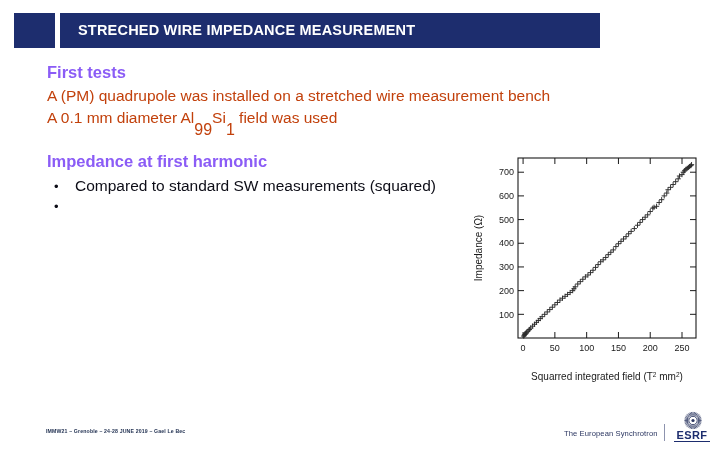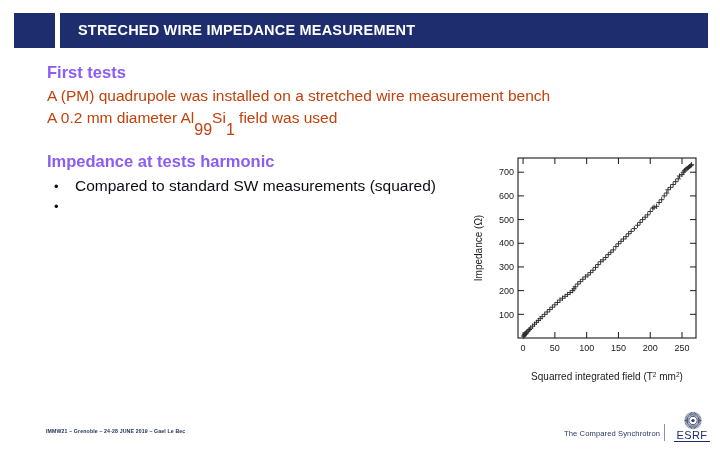--- a/index.html
+++ b/index.html
@@ -13,21 +13,21 @@
     font-family: "Liberation Sans", sans-serif;
     overflow: hidden;
     position: relative;
   }
 
   
   #header-band {
     position: absolute;
     left: 14px;
     top: 13px;
-    width: 694px;
+    width: 586px;
     height: 35px;
   }
   #header-square {
     position: absolute;
     left: 0;
     top: 0;
     width: 41px;
     height: 35px;
     background: #1d2d6e;
   }
@@ -170,21 +170,21 @@
     width: 38px;
     height: 34px;
   }
   #esrf-wordmark {
     position: absolute;
     left: 110px;
     top: 19px;
     width: 36px;
     text-align: center;
     font-size: 11px;
-    font-weight: normal;
+    font-weight: bold;
     color: #1d2d6e;
     letter-spacing: 0.4px;
     border-bottom: 1.6px solid #1d2d6e;
     padding-bottom: 0px;
     line-height: 11px;
   }
 </style>
 </head>
 <body>
 
@@ -193,25 +193,25 @@
   <div id="header-bar">
     <div id="header-title">STRECHED WIRE IMPEDANCE MEASUREMENT</div>
   </div>
 </div>
 
 <div id="content">
 
   <div>
     <p class="section-heading">First tests</p>
     <p class="body-line">A (PM) quadrupole was installed on a stretched wire measurement bench</p>
-    <p class="body-line"><span>A 0.2 mm  diameter Al</span><sub>99</sub><span>Si</span><sub>1</sub><span> field was used</span></p>
+    <p class="body-line"><span>A 0.1 mm  diameter Al</span><sub>99</sub><span>Si</span><sub>1</sub><span> field was used</span></p>
   </div>
 
   <div id="section-two">
-    <p class="section-heading">Impedance at tests harmonic</p>
+    <p class="section-heading">Impedance at first harmonic</p>
 
     <div class="bullet-row">
       <span class="bullet-dot">•</span>
       <span class="bullet-text">Compared to standard SW measurements (squared)</span>
     </div>
 
     <div class="bullet-row">
       <span class="bullet-dot">•</span>
     </div>
   </div>
@@ -593,21 +593,21 @@
     <text id="y-axis-title" x="16" y="96" transform="rotate(-90 16 96)" text-anchor="middle" font-family="Liberation Sans, sans-serif" font-size="10" fill="#1a1a1a">Impedance (Ω)</text>
     <text id="x-axis-title" x="141" y="228" text-anchor="middle" font-family="Liberation Sans, sans-serif" font-size="10" fill="#1a1a1a">
       <tspan id="xl-main">Squarred integrated field (T</tspan><tspan id="xl-sup1" baseline-shift="super" font-size="6.5">2</tspan><tspan id="xl-mid"> mm</tspan><tspan id="xl-sup2" baseline-shift="super" font-size="6.5">2</tspan><tspan id="xl-tail">)</tspan>
     </text>
   </svg>
 </div>
 
 <div id="footer-text">IMMW21 – Grenoble – 24-28 JUNE 2019 – Gael Le Bec</div>
 
 <div id="footer-logo">
-  <div id="footer-tagline">The Compared Synchrotron</div>
+  <div id="footer-tagline">The European Synchrotron</div>
   <div id="footer-divider"></div>
   <svg id="esrf-mark" viewBox="0 0 38 34">
     <g id="sunburst-rays" stroke="#2a3560" stroke-width="0.8">
         <line x1="24" y1="9.5" x2="27.6" y2="9.5"></line>
         <line x1="23.92403876506104" y1="10.368240888334652" x2="27.469346675904987" y2="10.993374327935602"></line>
         <line x1="23.69846310392954" y1="11.210100716628343" x2="27.08135653875881" y2="12.44137323260075"></line>
         <line x1="23.330127018922195" y1="12" x2="26.447818472546174" y2="13.799999999999999"></line>
         <line x1="22.83022221559489" y1="12.713938048432697" x2="25.58798221082321" y2="15.027973443304237"></line>
         <line x1="22.213938048432695" y1="13.33022221559489" x2="24.527973443304237" y2="16.08798221082321"></line>
         <line x1="21.5" y1="13.830127018922193" x2="23.3" y2="16.94781847254617"></line>

